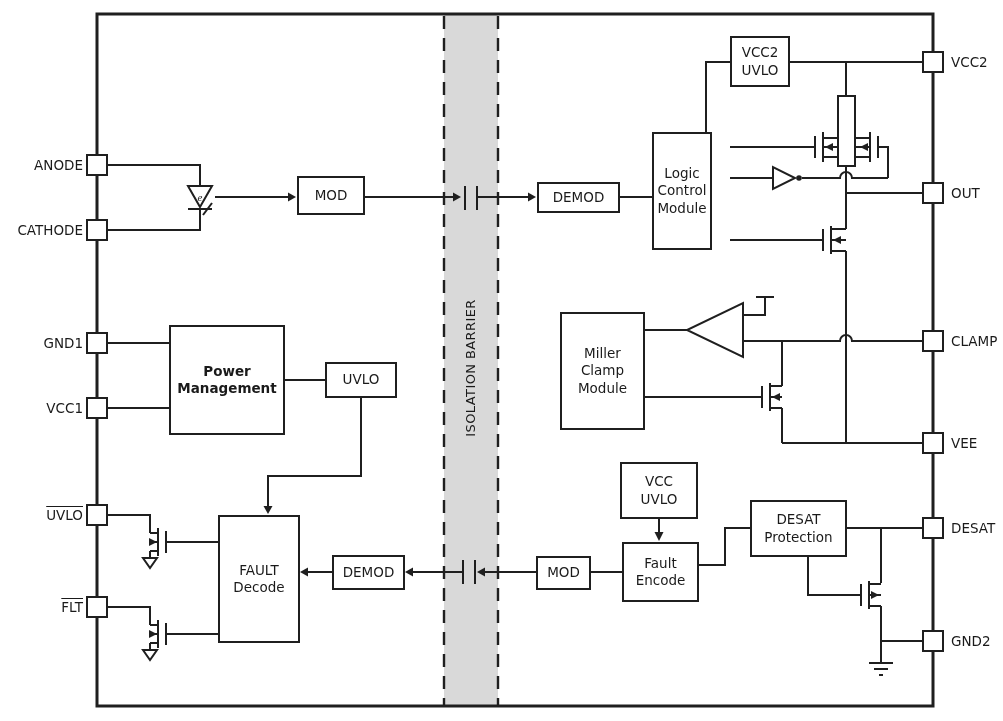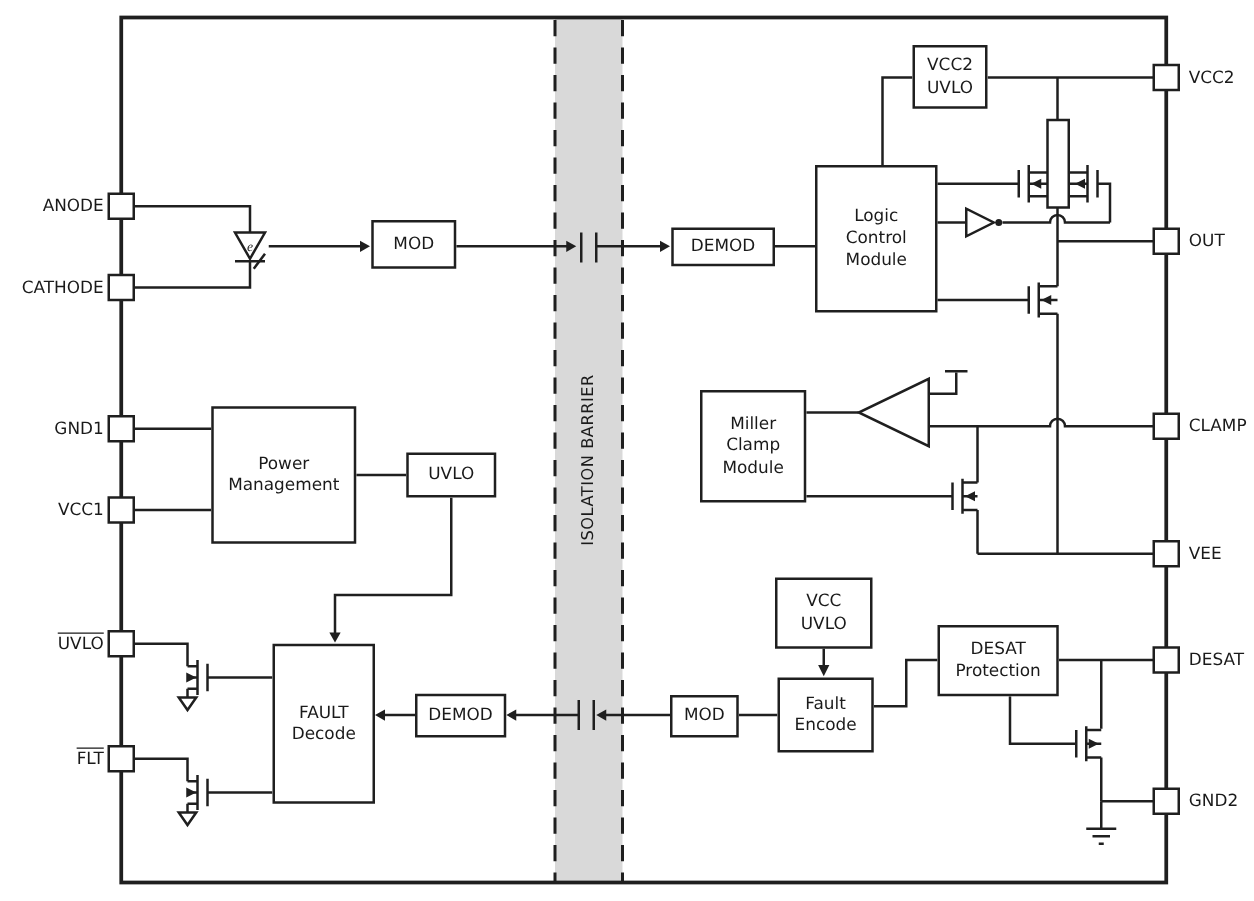--- a/index.html
+++ b/index.html
@@ -219,29 +219,29 @@
       <rect class="pin" x="923" y="183" width="20" height="20"></rect>
       <rect class="pin" x="923" y="331" width="20" height="20"></rect>
       <rect class="pin" x="923" y="433" width="20" height="20"></rect>
       <rect class="pin" x="923" y="518" width="20" height="20"></rect>
       <rect class="pin" x="923" y="631" width="20" height="20"></rect>
     </g>
   </svg>
 
   <div class="block" style="left:297px;top:176px;width:68px;height:39px;">MOD</div>
   <div class="block" style="left:537px;top:182px;width:83px;height:31px;">DEMOD</div>
-  <div class="block" style="left:652px;top:132px;width:98px;height:118px;">Logic
+  <div class="block" style="left:652px;top:132px;width:60px;height:118px;">Logic
 Control
 Module</div>
   <div class="block" style="left:730px;top:36px;width:60px;height:51px;">VCC2
 UVLO</div>
-  <div class="block" style="left:560px;top:312px;width:85px;height:90px;">Miller
+  <div class="block" style="left:560px;top:312px;width:85px;height:118px;">Miller
 Clamp
 Module</div>
-  <div class="block" style="left:169px;top:325px;width:116px;height:110px;">Power
+  <div class="block" style="left:169px;top:325px;width:116px;height:110px;font-weight:bold;">Power
 Management</div>
   <div class="block" style="left:325px;top:362px;width:72px;height:36px;">UVLO</div>
   <div class="block" style="left:218px;top:515px;width:82px;height:128px;">FAULT
 Decode</div>
   <div class="block" style="left:332px;top:555px;width:73px;height:35px;">DEMOD</div>
   <div class="block" style="left:536px;top:556px;width:55px;height:34px;">MOD</div>
   <div class="block" style="left:622px;top:542px;width:77px;height:60px;">Fault
 Encode</div>
   <div class="block" style="left:620px;top:462px;width:78px;height:57px;">VCC
 UVLO</div>

